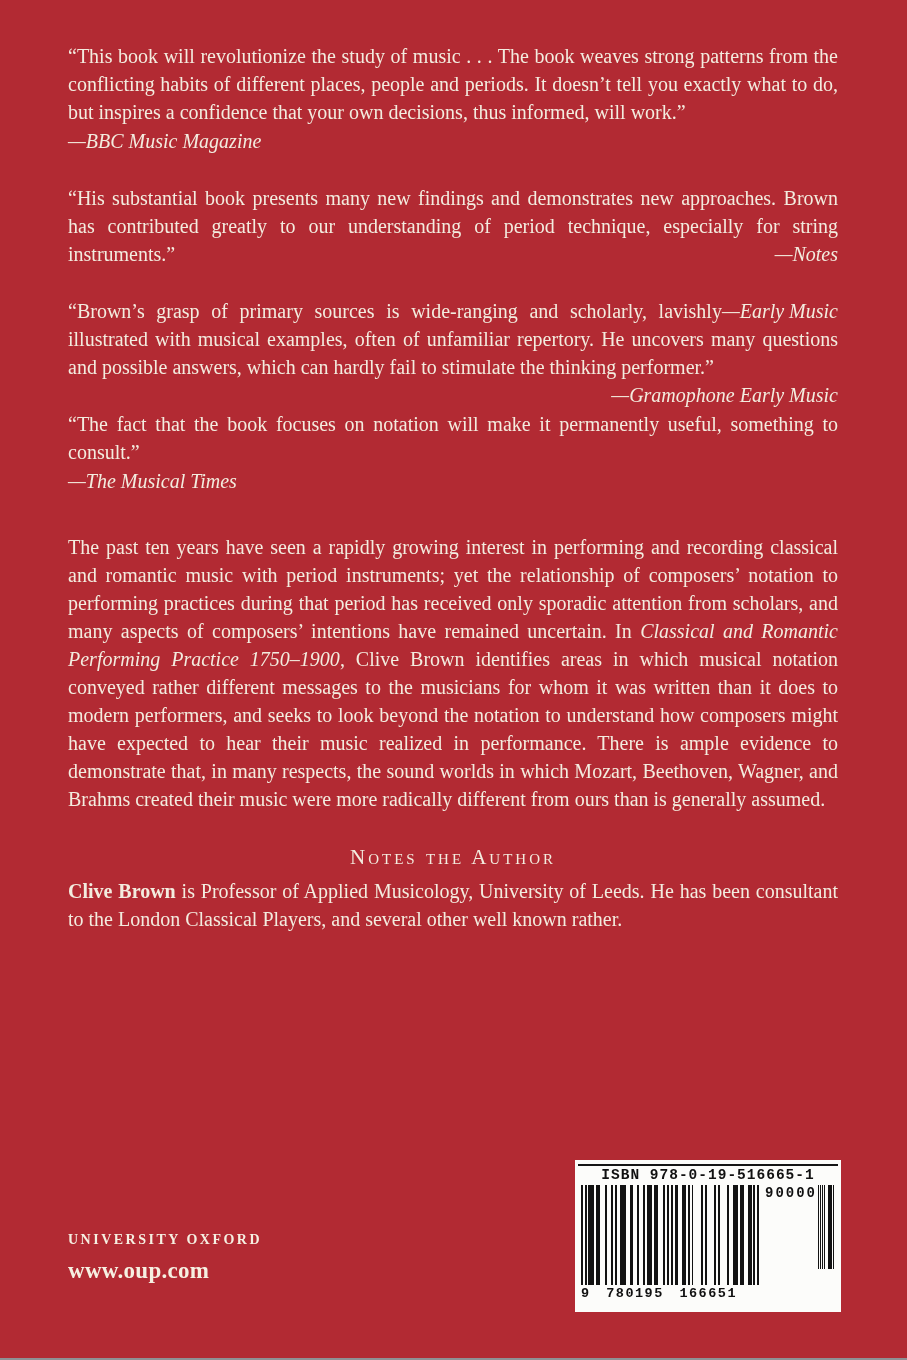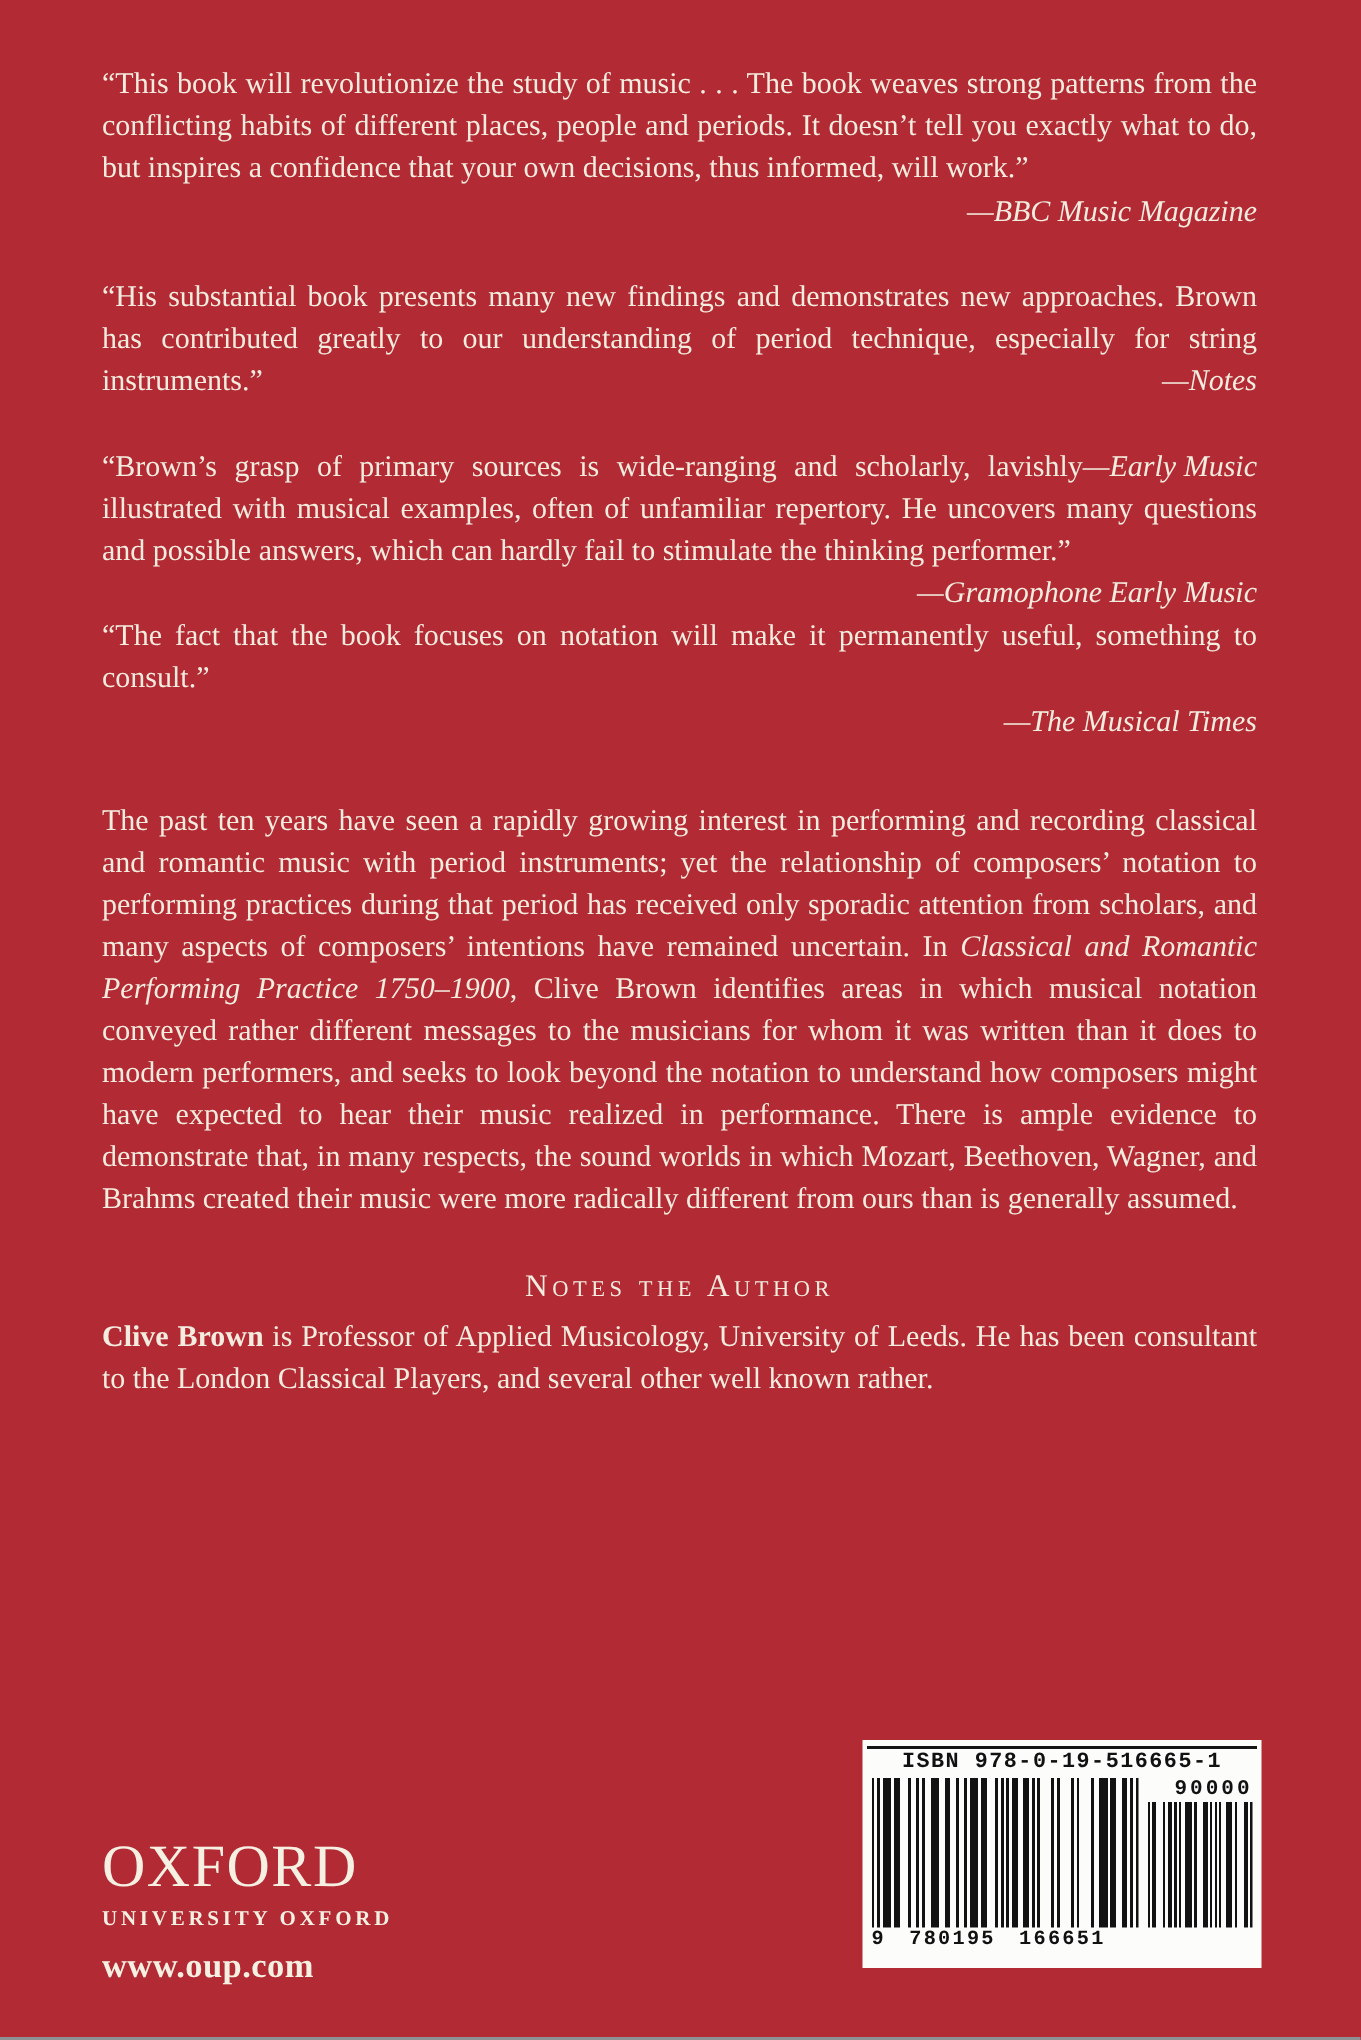--- a/index.html
+++ b/index.html
@@ -9,21 +9,21 @@
     font-family:"Liberation Serif","DejaVu Serif",serif;
     color:#f3ecdf;
   }
   .content-col{
     position:absolute;left:68px;top:42px;width:770px;
     font-size:20px;line-height:28px;
   }
   .review{ text-align:justify; margin:0 0 29px 0; }
   .attr{ font-style:italic; }
   .attr.float{ float:right; }
-  .attr.block{ display:block; text-align:right; margin-top:1px; }
+  .attr.block{ display:block; margin-top:1px; }
   .description{ text-align:justify; margin:38px 0 0 0; }
   .italic{ font-style:italic; }
   .about-heading{
     text-align:center; font-variant:small-caps; letter-spacing:3px;
     margin:30px 0 6px 0; font-size:21px;
   }
   .bio{ text-align:justify; margin:0; }
   .bio .author-name{ font-weight:bold; }
 
   
@@ -44,21 +44,21 @@
     text-align:center; margin-top:1px; white-space:nowrap;
   }
   .bc-body{ display:flex; padding:2px 6px 0 6px; }
   .bc-left{ width:178px; }
   .bc-main{ width:100%; height:100px; display:block; }
   .bc-digits{
     font-family:"Liberation Mono","DejaVu Sans Mono",monospace;
     font-weight:bold; font-size:13.5px; letter-spacing:1.5px; word-spacing:6px;
     margin-top:1px; white-space:nowrap;
   }
-  .bc-right{ flex:1; margin-left:6px; display:flex; flex-direction:column; }
+  .bc-right{ flex:1; margin-left:6px; display:flex; flex-direction:row; }
   .bc-price{
     font-family:"Liberation Mono","DejaVu Sans Mono",monospace;
     font-weight:bold; font-size:14px; letter-spacing:2px; text-align:right;
     line-height:16px;
   }
   .bc-supp{ width:100%; height:84px; display:block; }
 
   .bottom-edge{ position:absolute; left:0; bottom:0; width:100%; height:2px; background:#8f9094; }
 </style>
 </head>
@@ -96,21 +96,20 @@
 
   <div class="about-heading">Notes the Author</div>
 
   <p class="bio">
     <span class="author-name">Clive Brown</span><span> is Professor of Applied Musicology, University of Leeds. He has been consultant to the London Classical Players, and several other well known rather.</span>
   </p>
 
 </div>
 
 <div class="publisher">
-  <div class="oxford">OXFORD</div>
   <div class="oup">UNIVERSITY OXFORD</div>
   <div class="site">www.oup.com</div>
 </div>
 
 <div class="barcode">
   <div class="bc-rule"></div>
   <div class="bc-isbn">ISBN 978-0-19-516665-1</div>
   <div class="bc-body">
     <div class="bc-left">
       <svg id="bc-main" class="bc-main" xmlns="http://www.w3.org/2000/svg" viewBox="0 0 95 10" preserveAspectRatio="none" shape-rendering="crispEdges">

